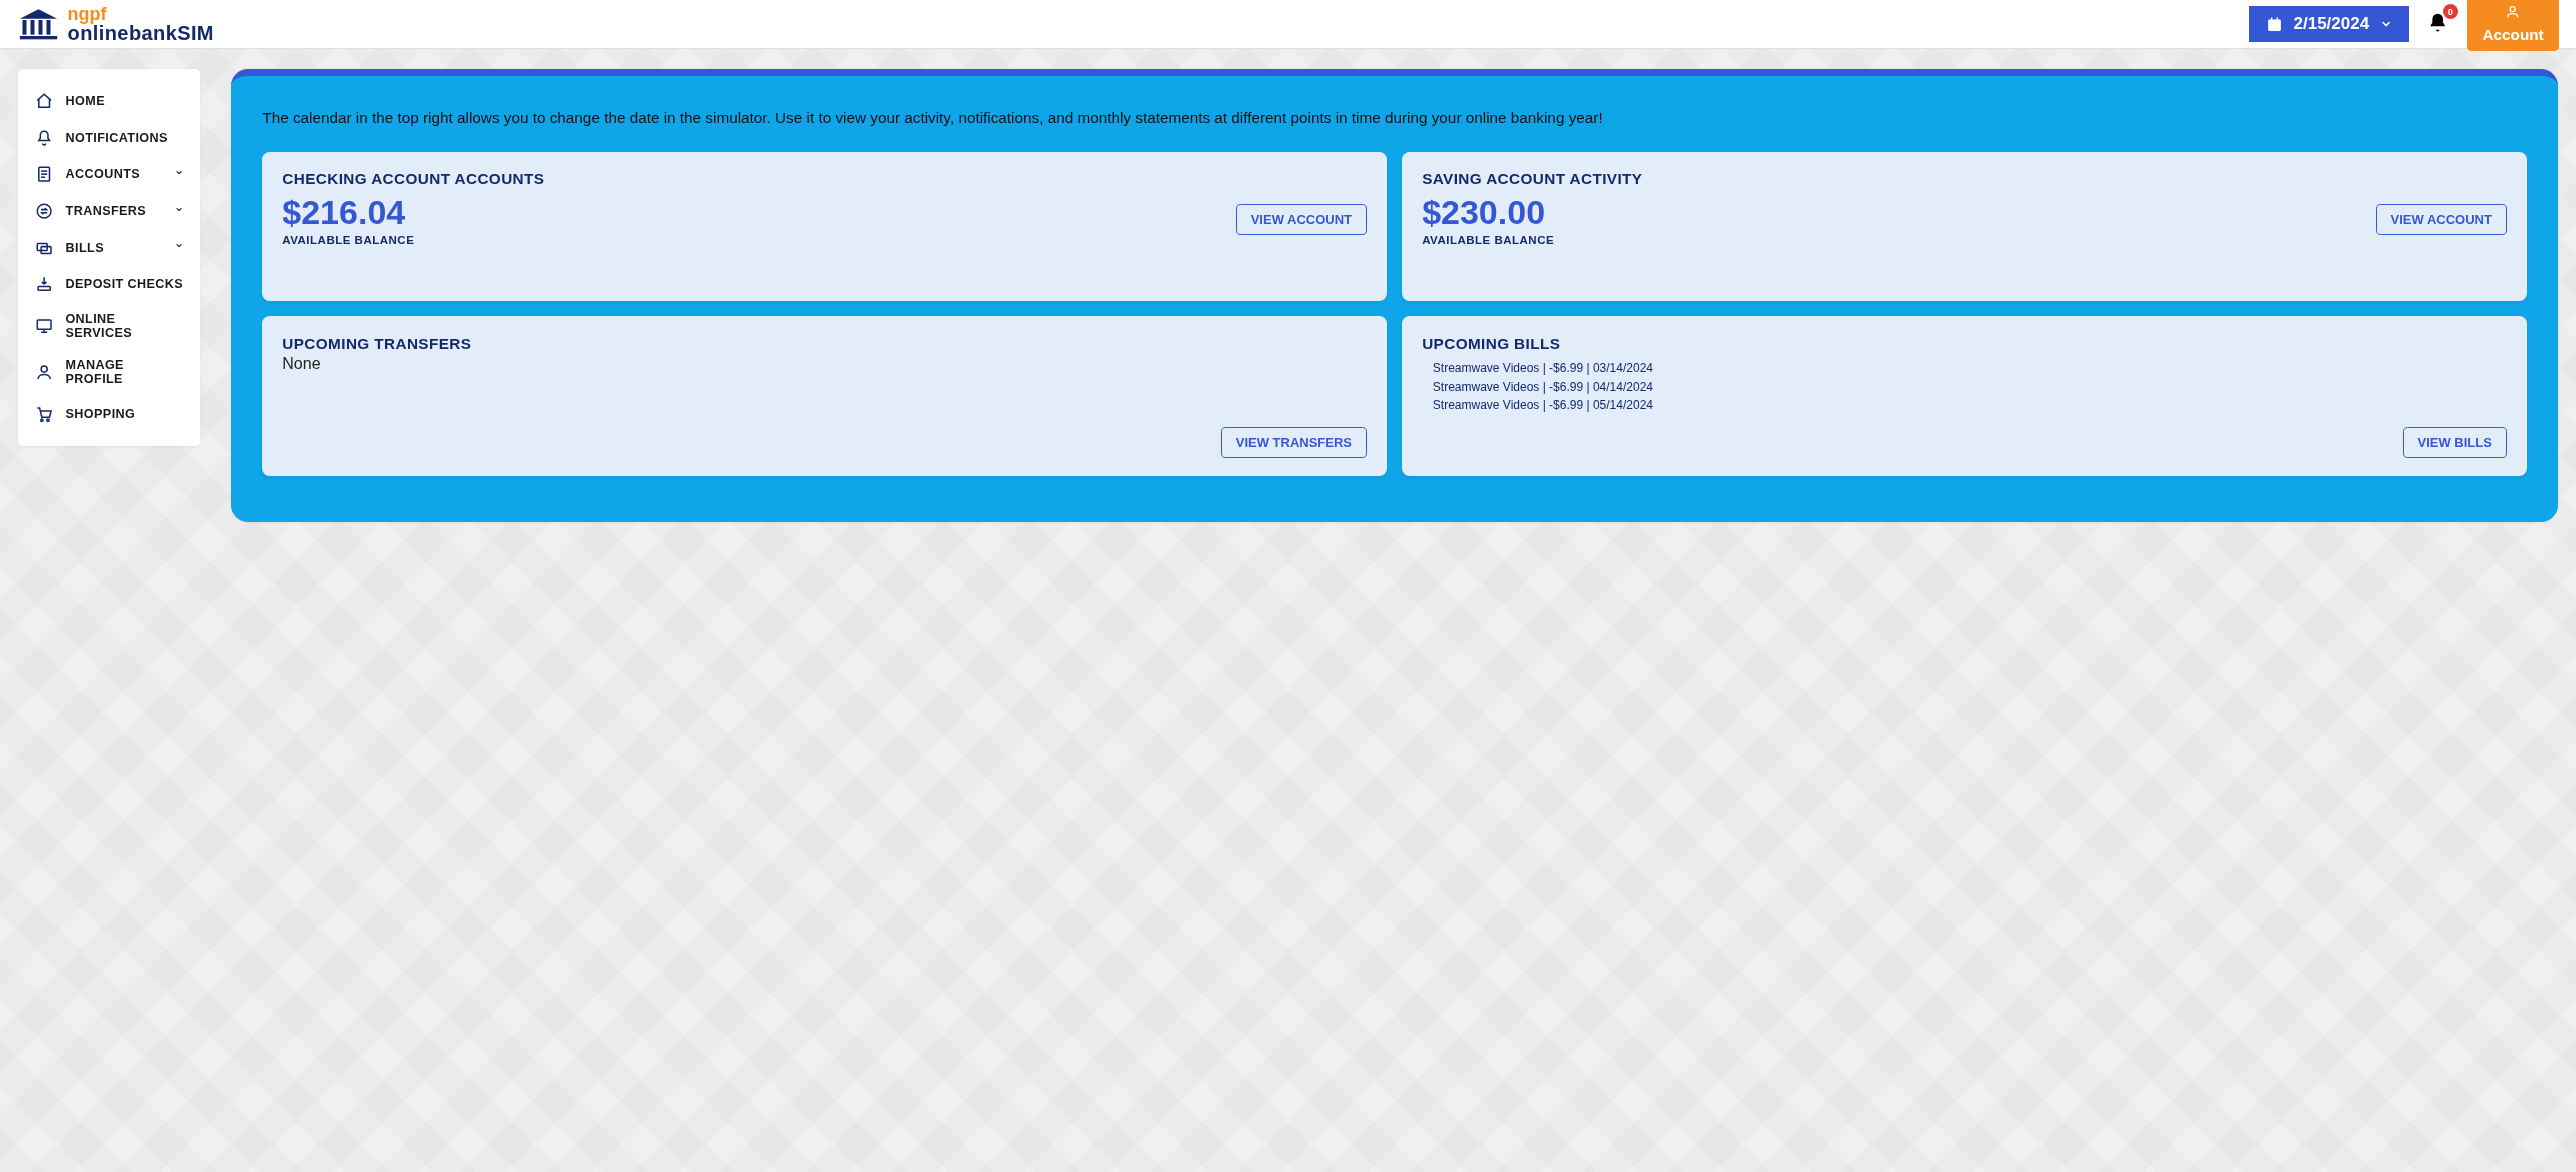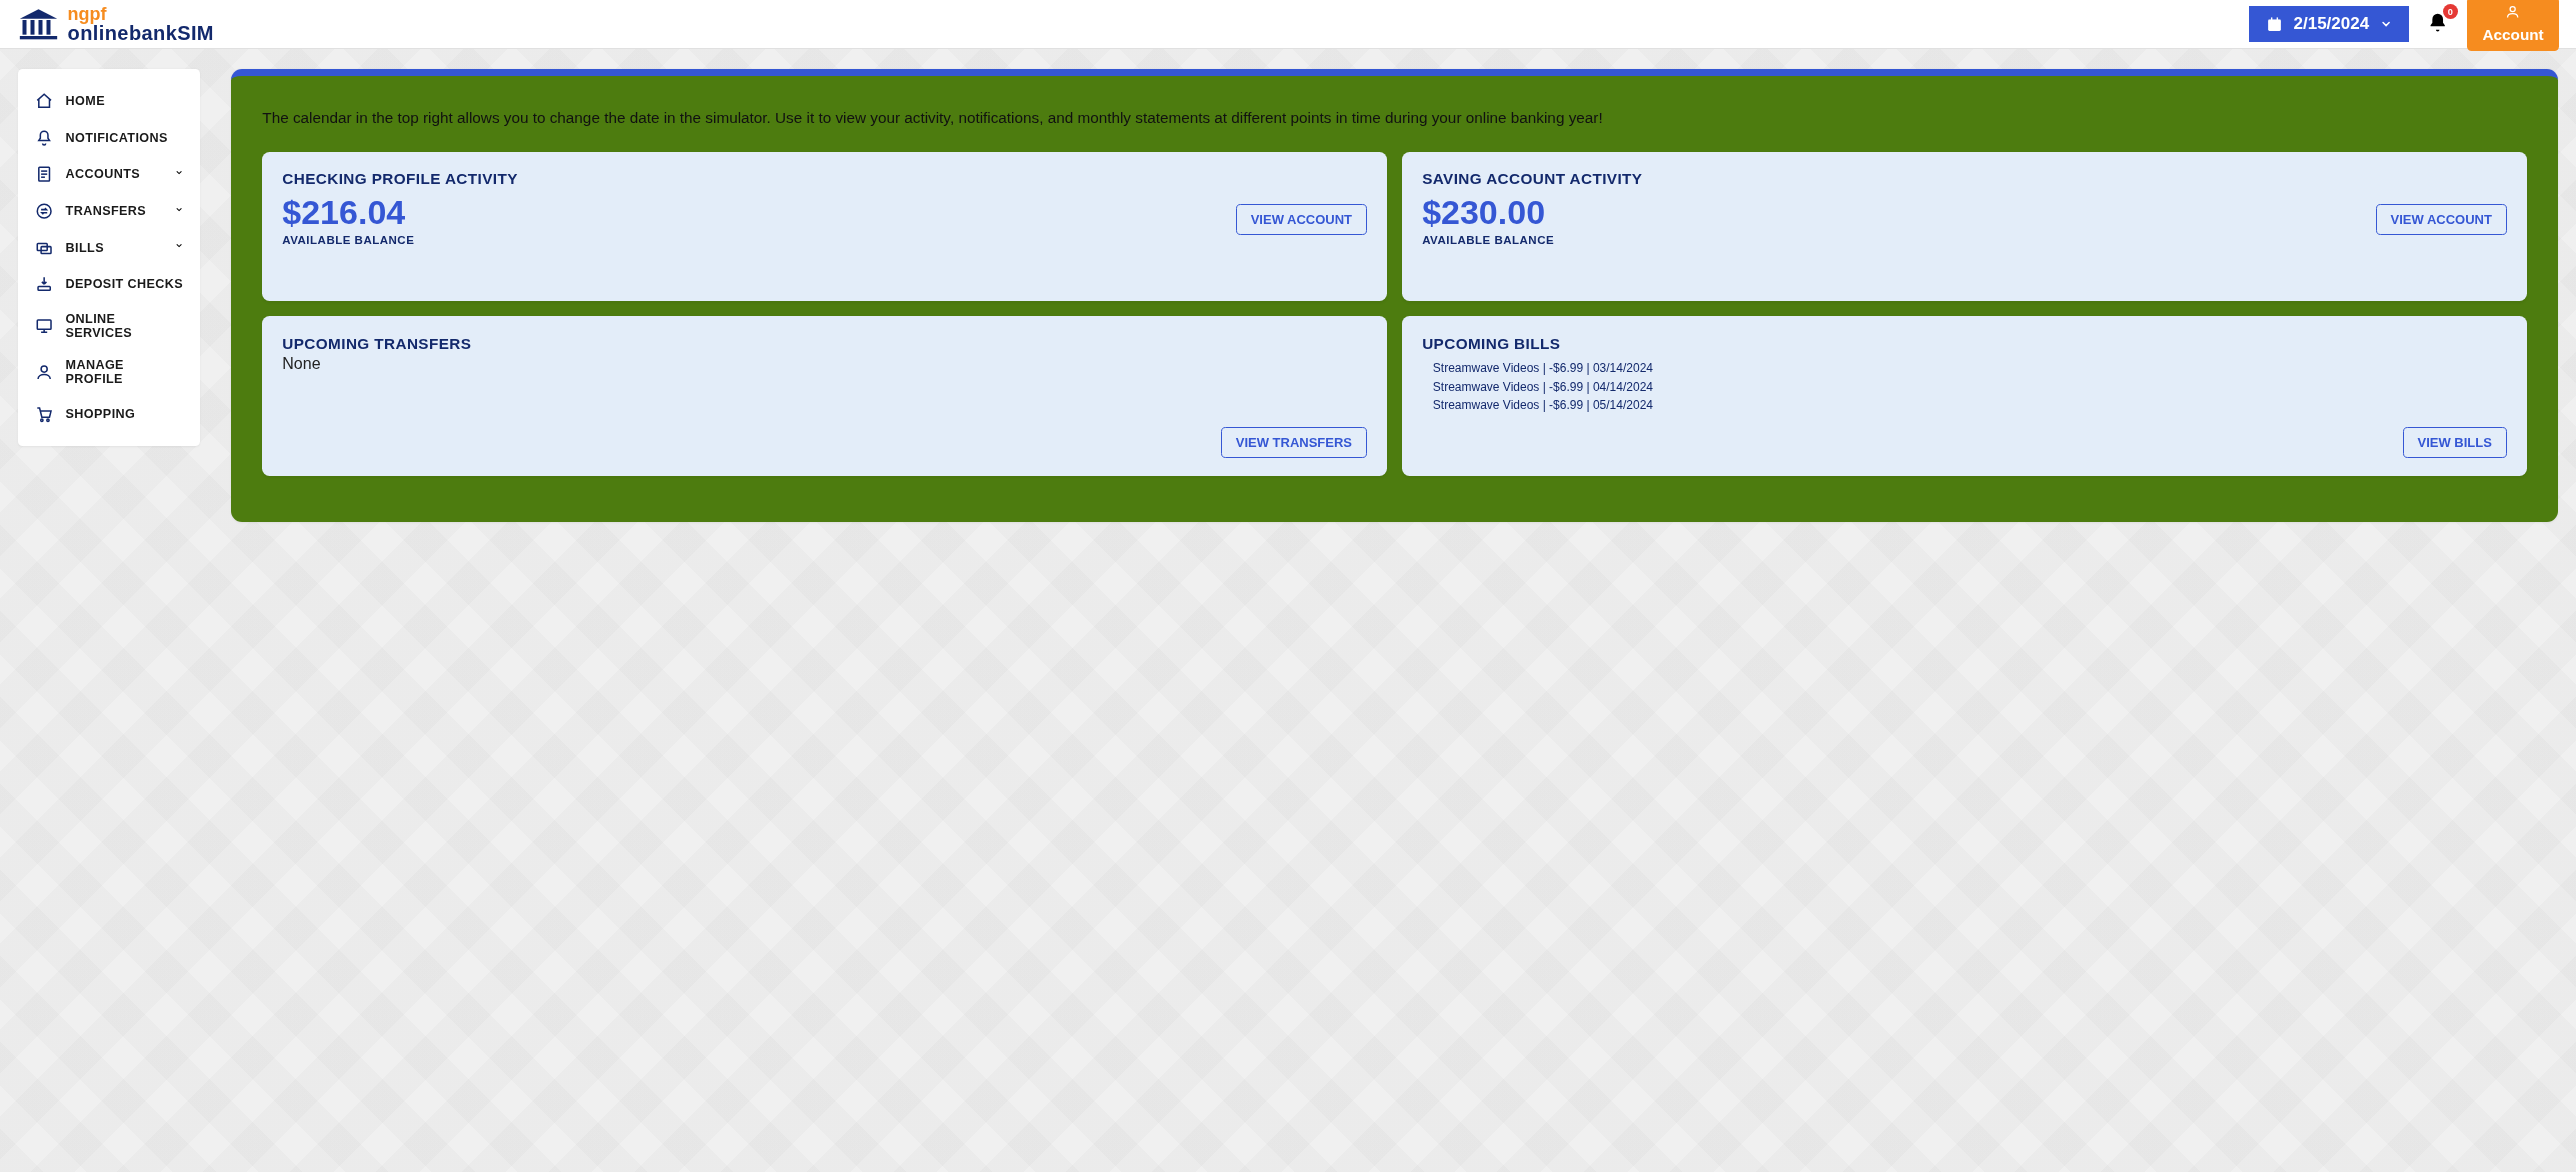--- a/index.html
+++ b/index.html
@@ -63,21 +63,21 @@
     color: #1a1a1a; font-weight: 600; font-size: 12.6px; letter-spacing: 0.4px;
   }
   .nav-item .icon { width: 21.4px; display:flex; justify-content:center; }
   .nav-item svg { width: 18.3px; height: 18.3px; stroke: #13296c; fill: none; stroke-width: 2; }
   .nav-item .chev { margin-left: auto; }
   .nav-item .chev svg { stroke: #000; width: 12.2px; height: 12.2px; }
 
   
   .main { flex: 1; }
   .main-card {
-    background: #4d7c0f; border-radius: 11px;
+    background: #0ea5e9; border-radius: 17px;
     border-top: 7.6px solid #3557d4;
     padding: 31px 31px 46px 31px;
     box-shadow: 0 0.8px 2.3px rgba(0,0,0,0.06);
   }
   .intro { font-size: 15.3px; line-height: 1.45; color: #111; margin-bottom: 23px; font-weight: 500;}
   .cards-grid { display: grid; grid-template-columns: 1fr 1fr; gap: 15.3px; }
   .tile {
     background: #e3edf9; border-radius: 7.6px;
     padding: 18.3px 20px; min-height: 149px;
     display: flex; flex-direction: column;
@@ -245,21 +245,21 @@
       </div>
     </nav>
 
   <main class="main">
     <div class="main-card">
       <p class="intro">The calendar in the top right allows you to change the date in the simulator. Use it to view your activity, notifications, and monthly statements at different points in time during your online banking year!</p>
 
       <div class="cards-grid">
 
         <section class="tile">
-          <h3>CHECKING PROFILE ACTIVITY</h3>
+          <h3>CHECKING ACCOUNT ACCOUNTS</h3>
           <div class="balance-row">
             <div>
               <div class="balance-val">$216.04</div>
               <div class="balance-sub">AVAILABLE BALANCE</div>
             </div>
             <button class="outline-btn">VIEW ACCOUNT</button>
           </div>
         </section>
 
         <section class="tile">

